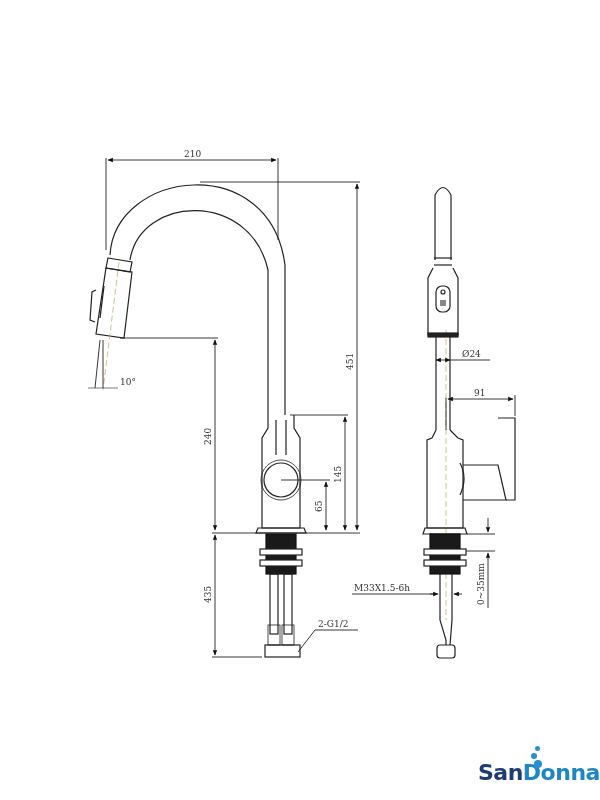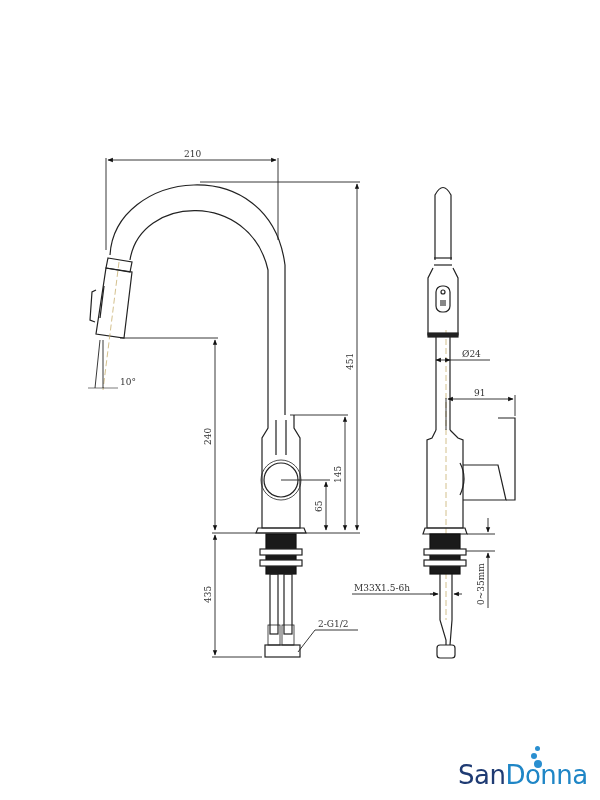--- a/index.html
+++ b/index.html
@@ -1,19 +1,19 @@
 <!DOCTYPE html>
 <html><head>
 <meta charset="utf-8">
 <style>
   html, body { margin:0; padding:0; background:#ffffff; }
   body { width:600px; height:800px; position:relative; overflow:hidden; font-family:"DejaVu Serif", serif; }
   #drawing { position:absolute; left:0; top:0; }
   .dim-text { font-family:"DejaVu Serif", serif; font-size:9px; fill:#333; }
-  .logo { position:absolute; left:458px; top:760px; font-family:"DejaVu Sans", sans-serif; font-weight:normal; font-size:26px; letter-spacing:-0.5px; }
+  .logo { position:absolute; left:478px; top:760px; font-family:"DejaVu Sans", sans-serif; font-weight:bold; font-size:22px; letter-spacing:-0.5px; }
   .logo .san { color:#1f3b73; }
   .logo .donna { color:#1f86c6; }
   .bubble { position:absolute; border-radius:50%; background:#2a8fd0; }
 </style>
 </head>
 <body>
 
 <svg id="drawing" width="600" height="800" viewBox="0 0 600 800" xmlns="http://www.w3.org/2000/svg">
   <defs>
     <marker id="arr" viewBox="0 0 10 10" refX="9" refY="5" markerWidth="6" markerHeight="6" orient="auto-start-reverse">

